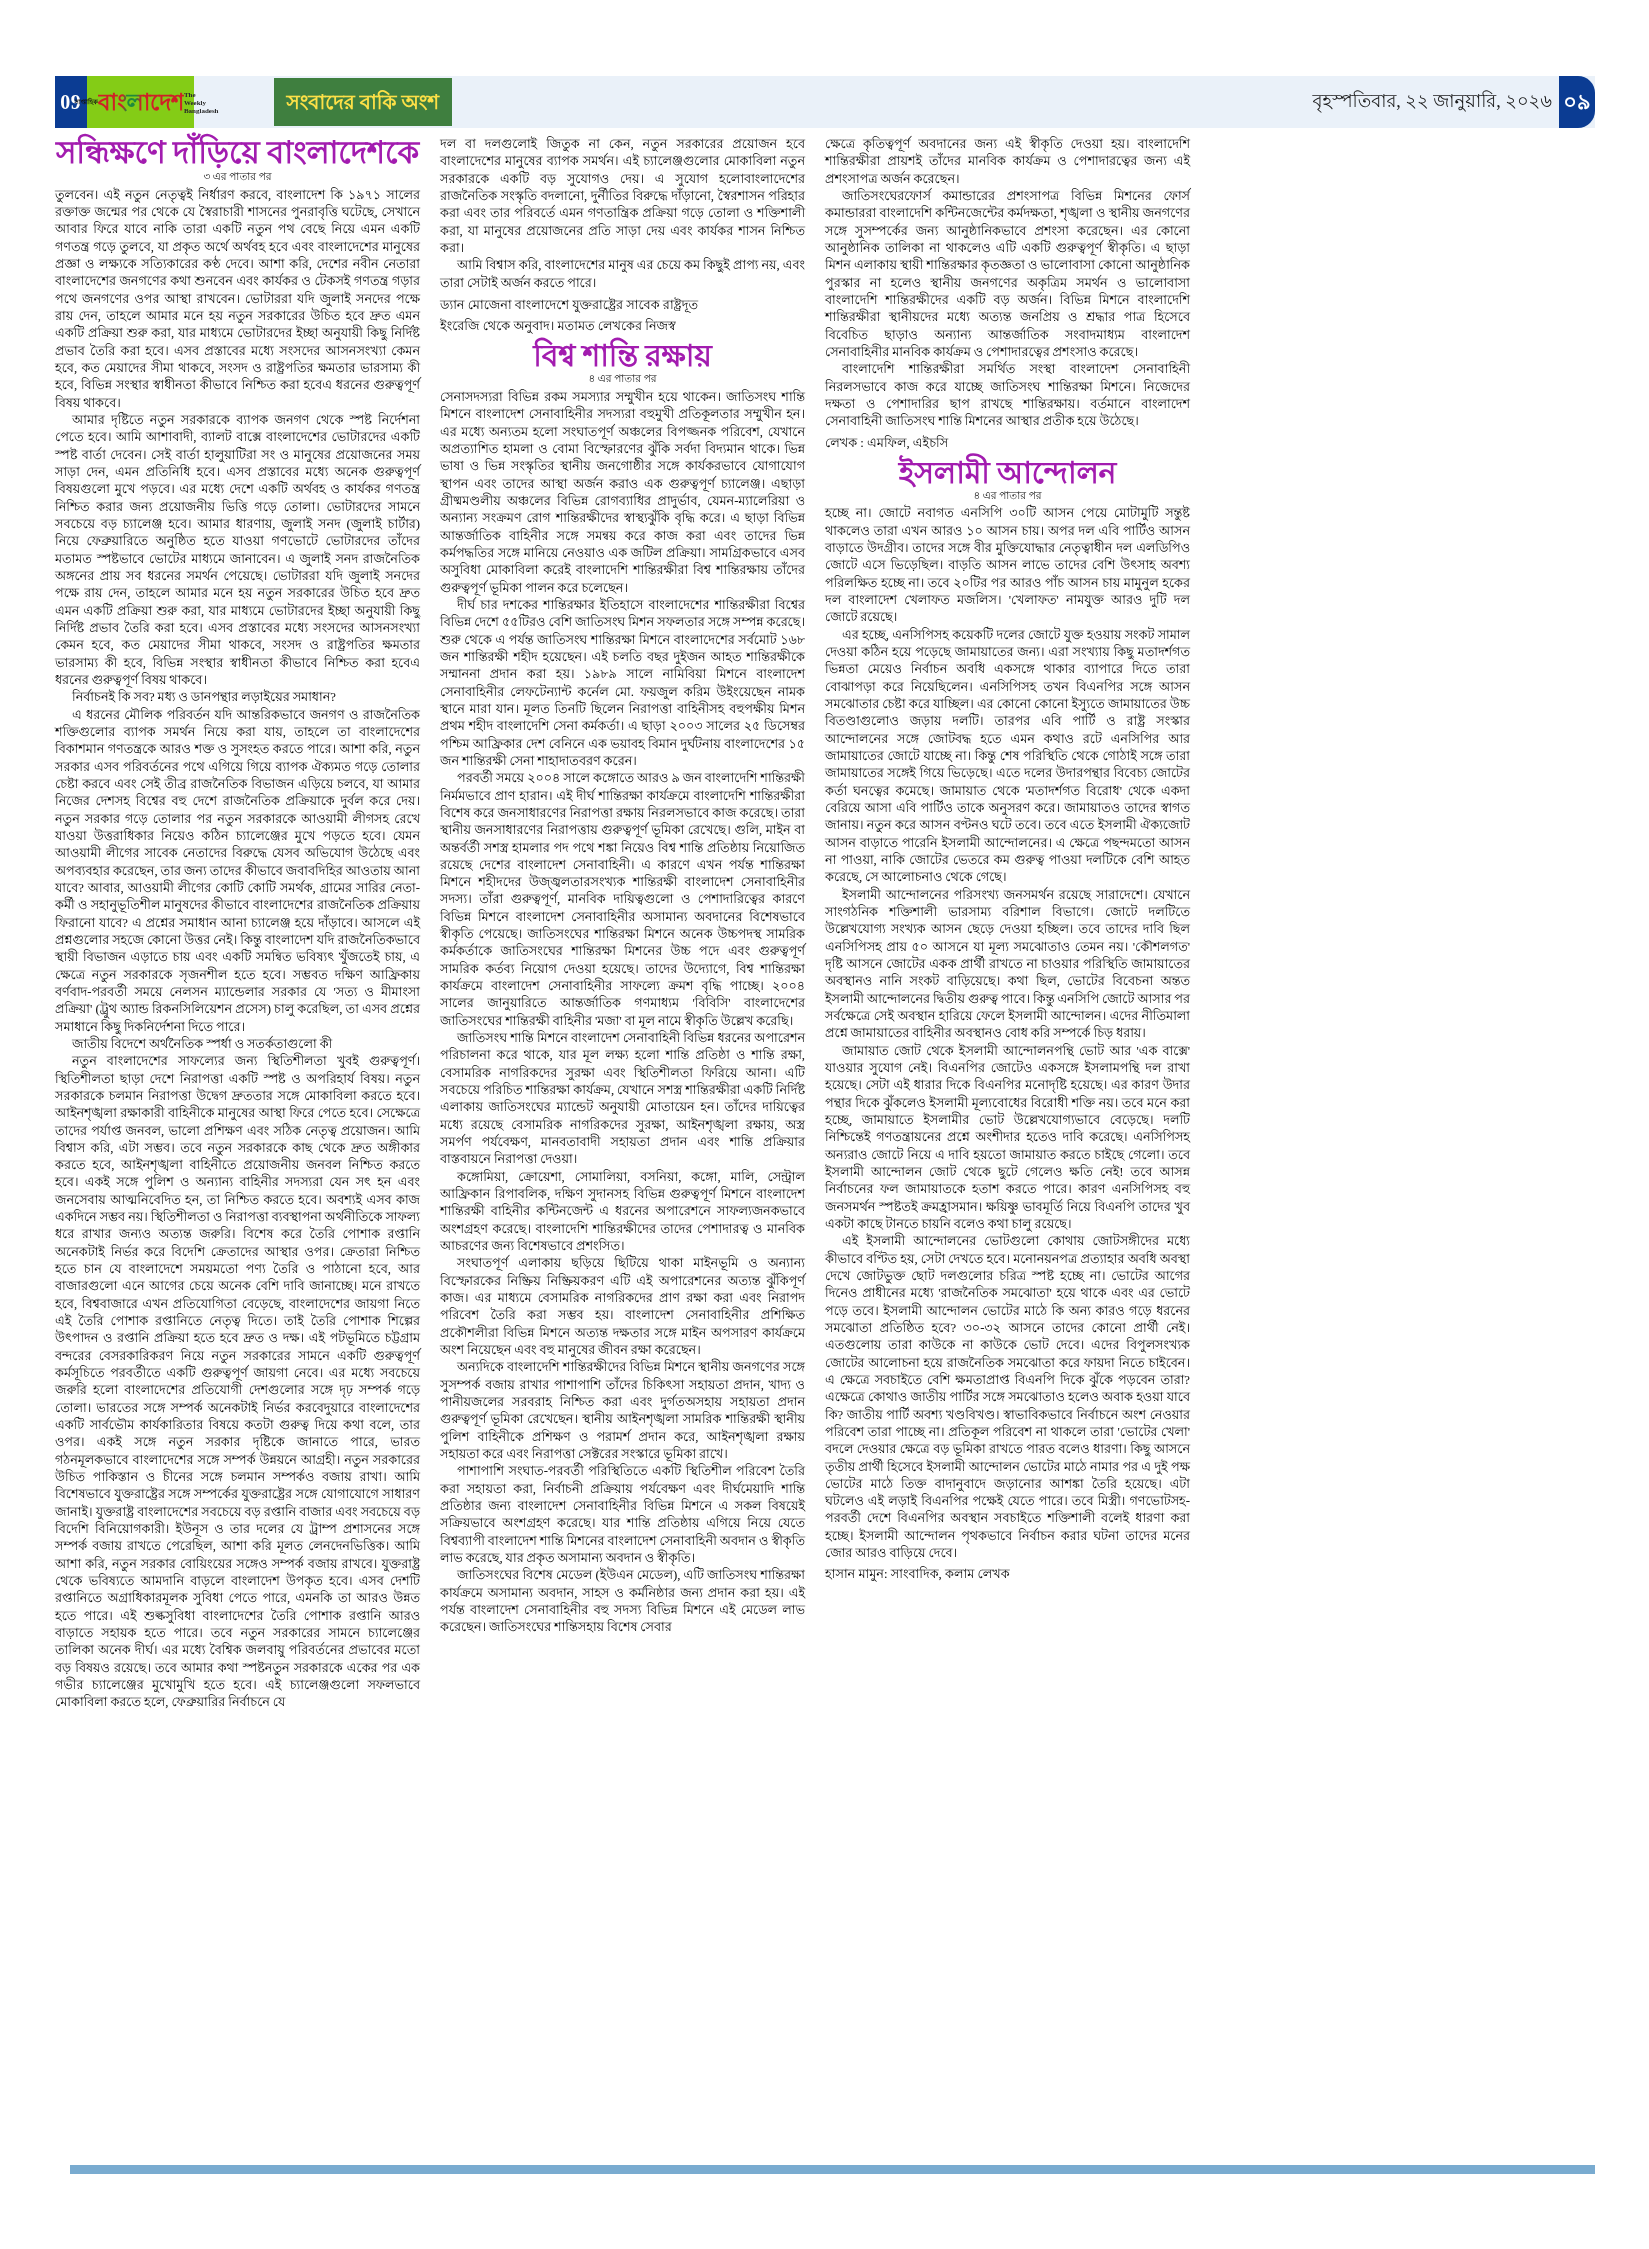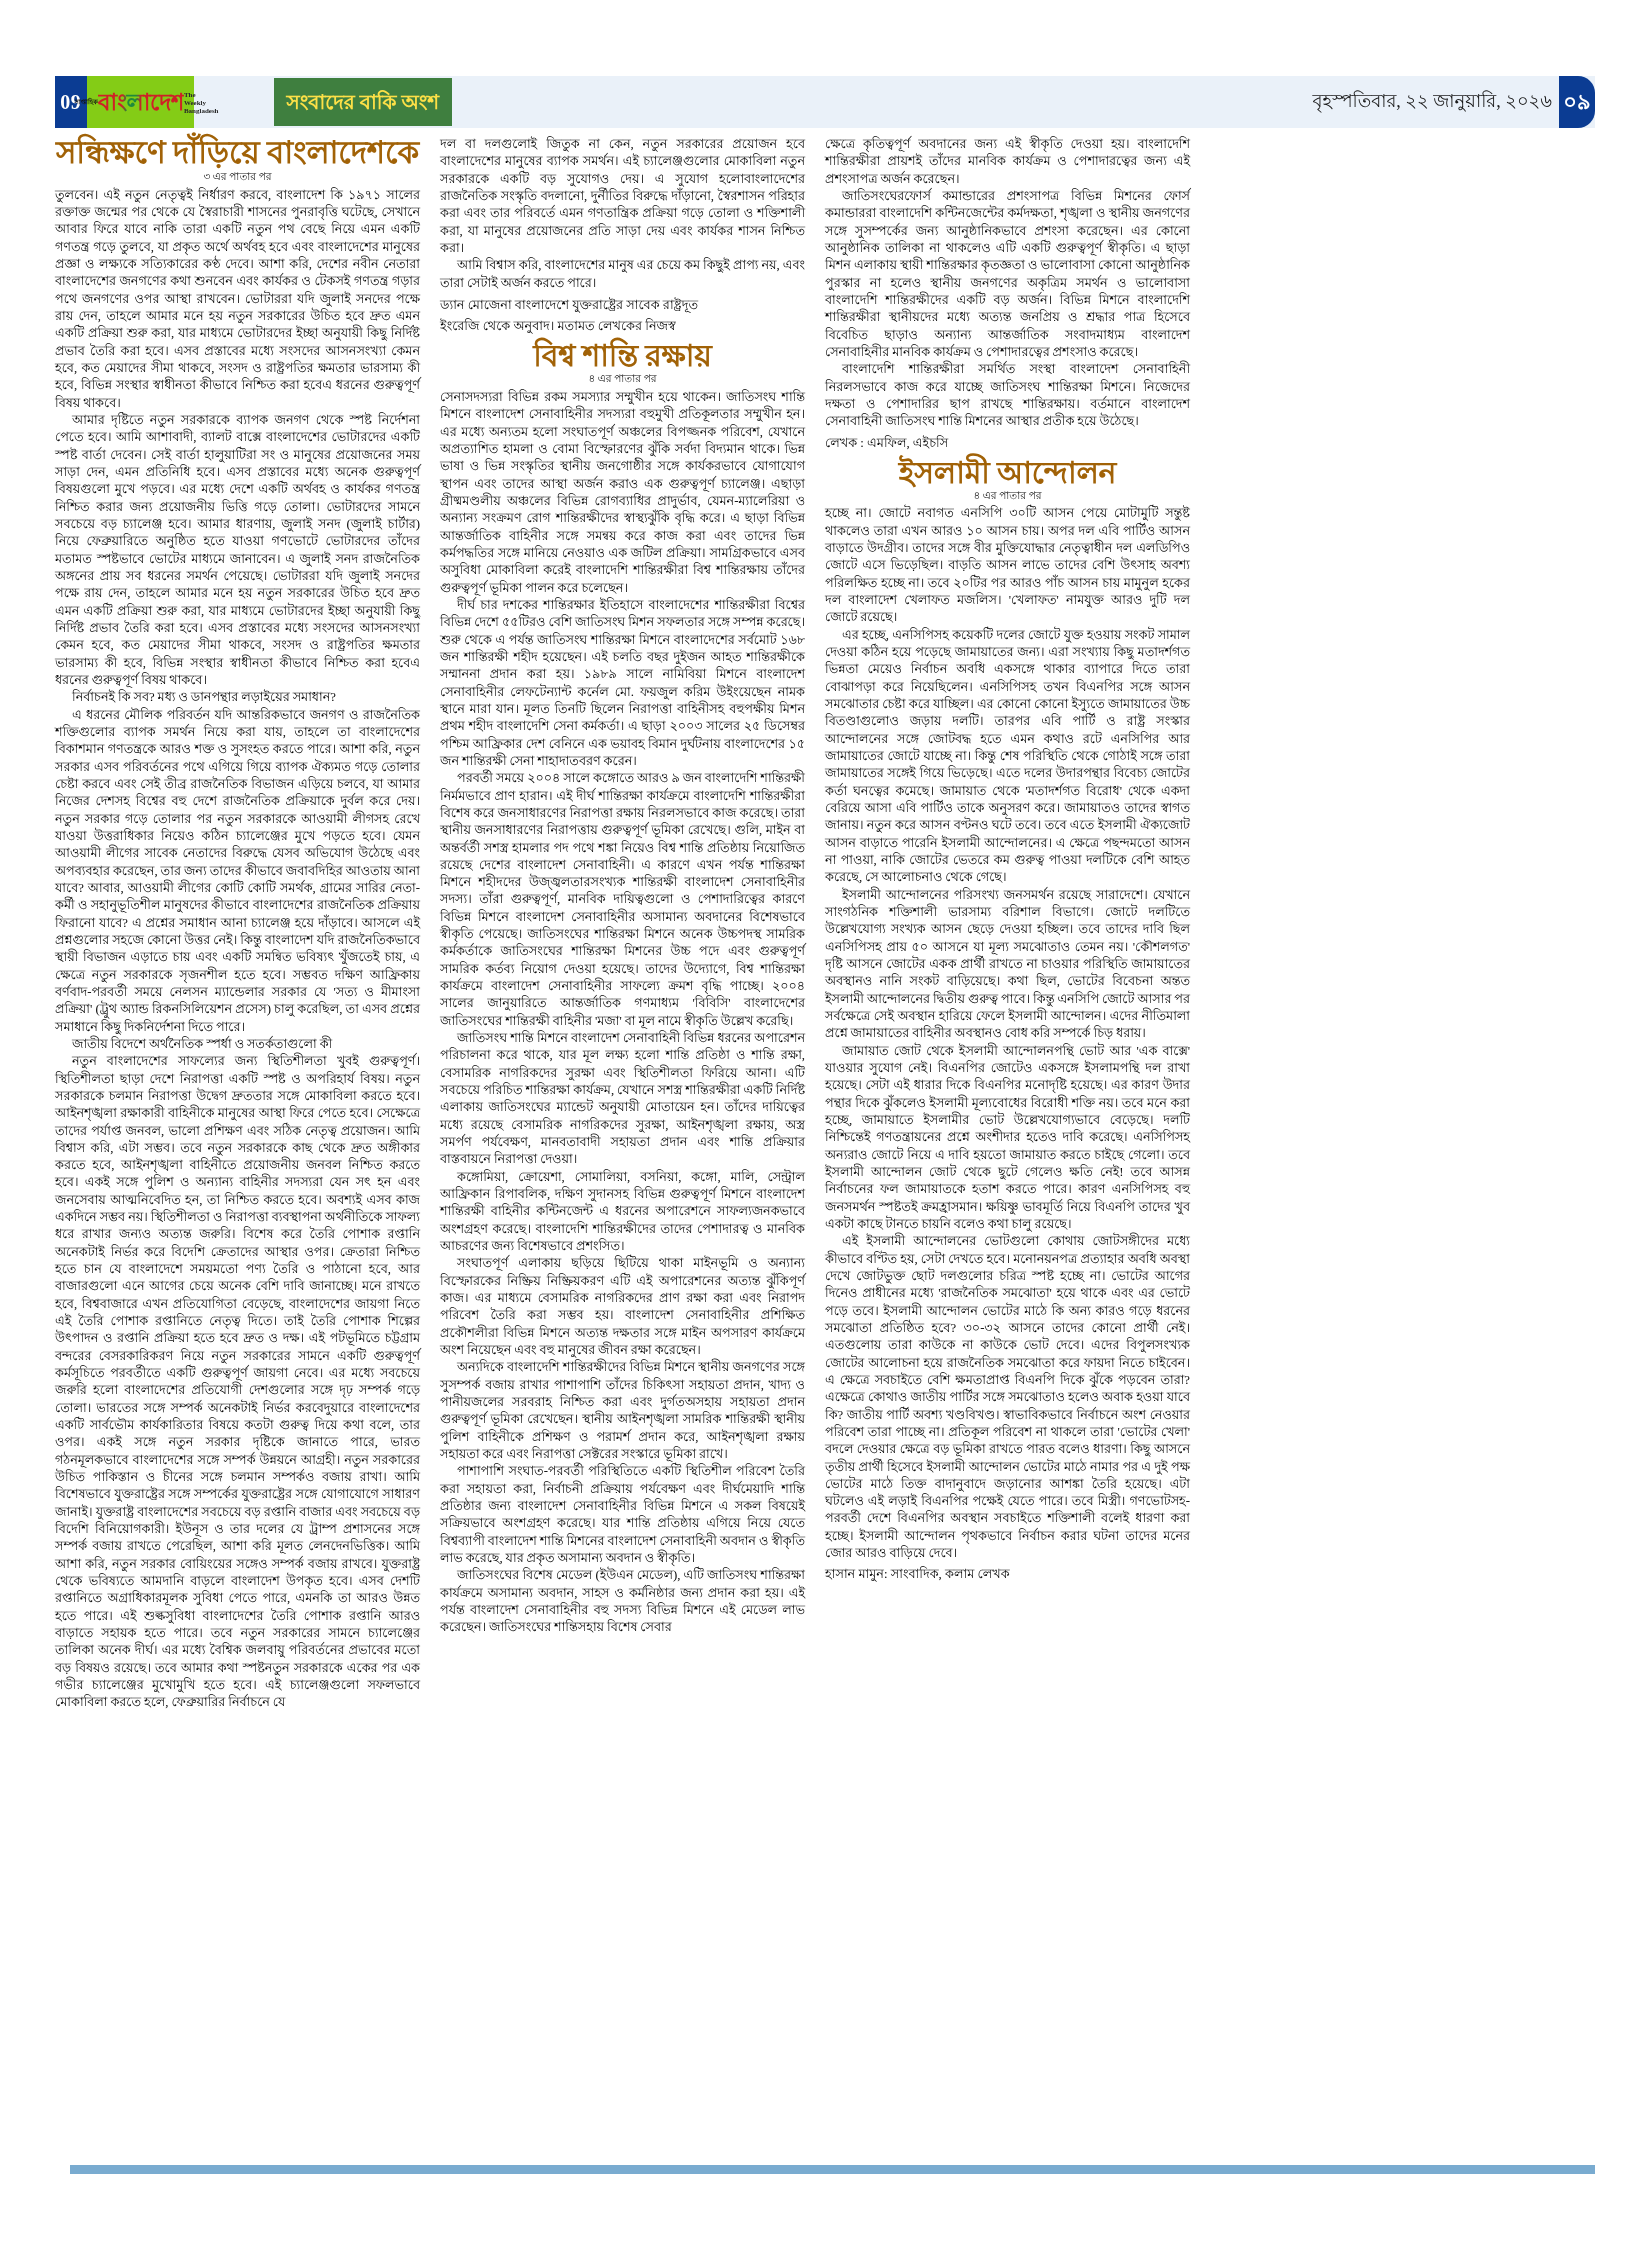--- a/index.html
+++ b/index.html
@@ -69,21 +69,21 @@
   .sheet{
     position:absolute; left:55px; top:136px; width:1540px; height:2020px;
     display:flex; gap:20px;
   }
   .col{
     width:365px; display:flex; flex-direction:column;
   }
 
   .headline{
     text-align:center; font-weight:700; line-height:1.04;
-    color:#a16207; letter-spacing:-0.2px;
+    color:#a21caf; letter-spacing:-0.2px;
   }
   .h-main{ font-size:31px; margin:1px 0 1px; }
   .h-mid{ font-size:30px; margin:5px 0 1px; }
   .contfrom{
     text-align:center; font-size:10.5px; color:#111; margin:1px 0 4px;
     line-height:1.1;
   }
 
   p.body{
     margin:0; font-size:12.8px; line-height:1.355;

